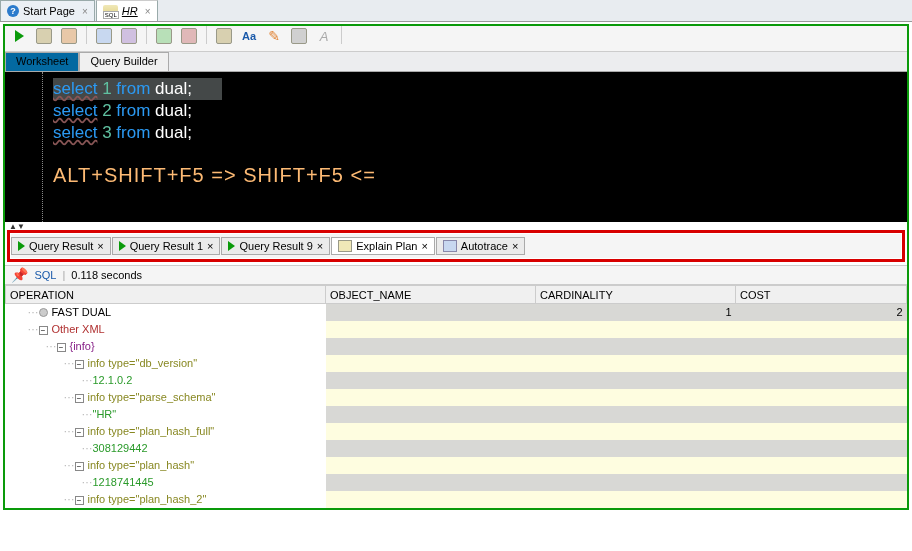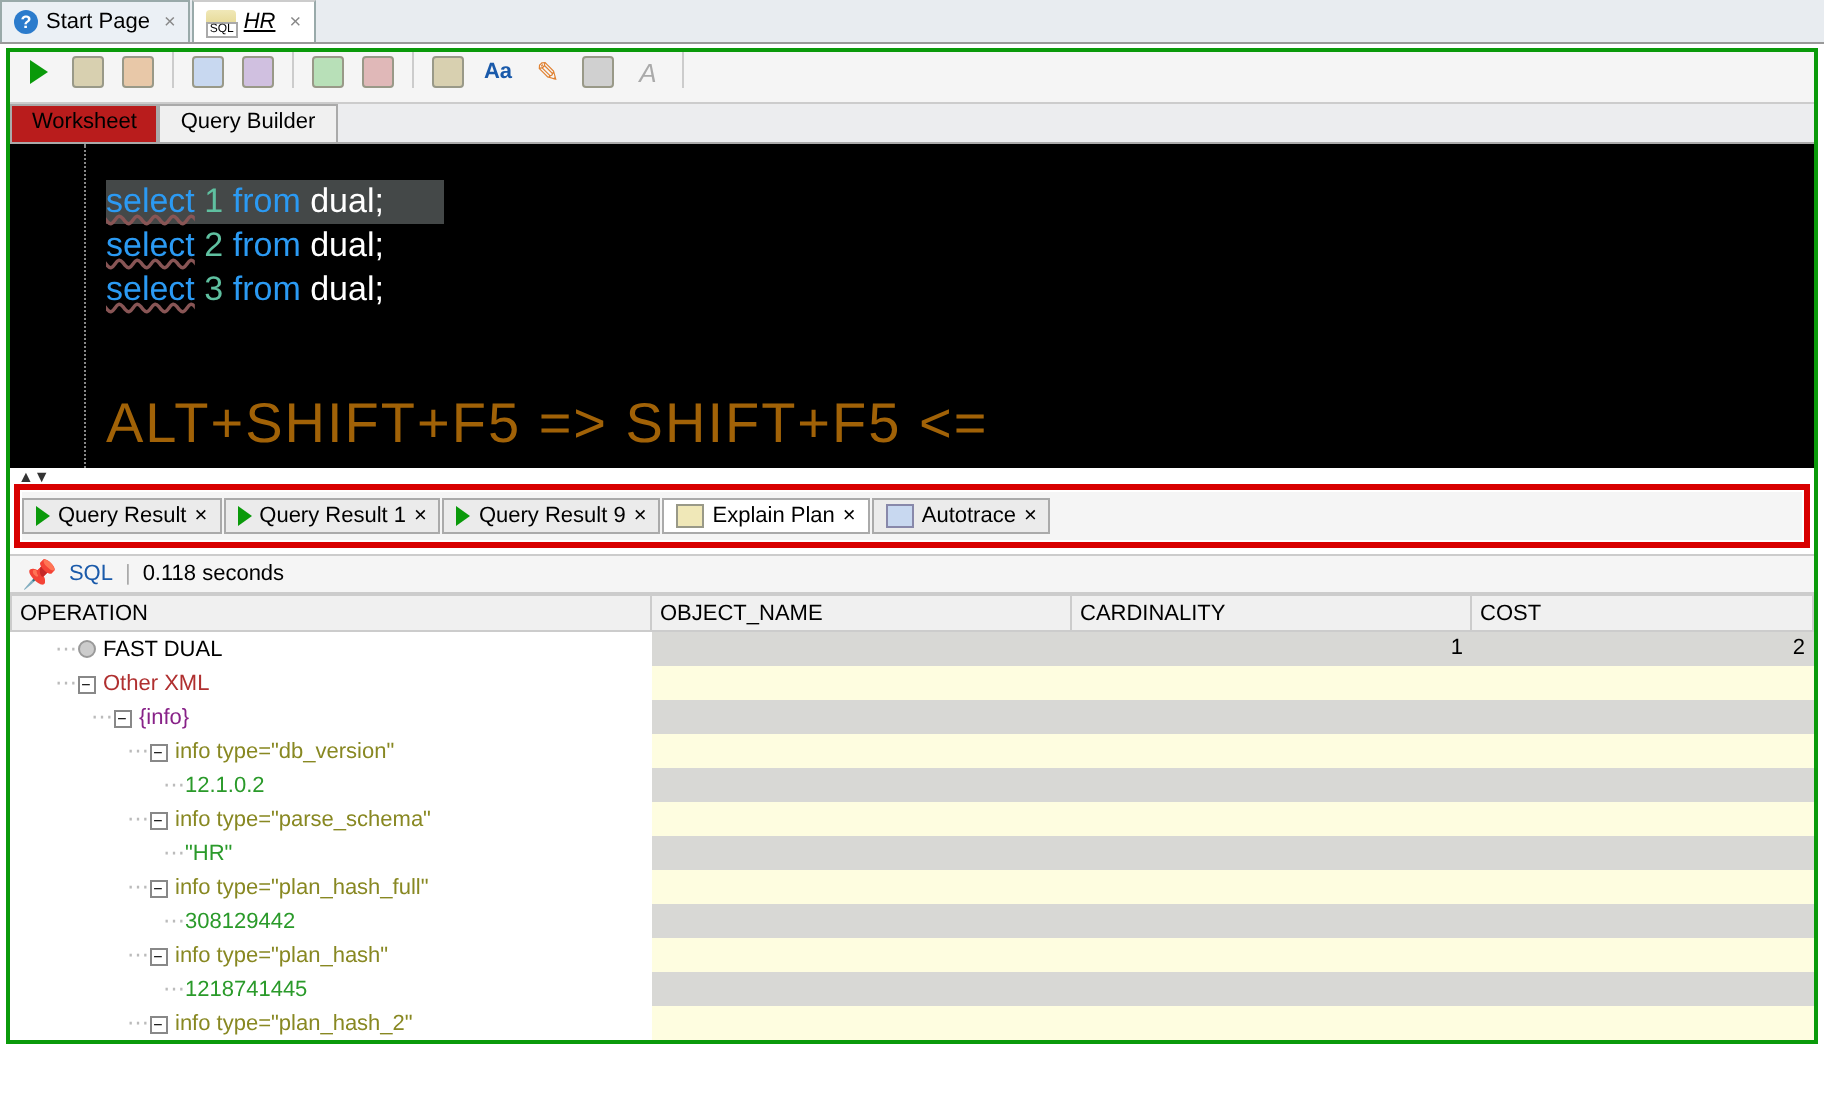--- a/index.html
+++ b/index.html
@@ -15,31 +15,31 @@
 
 .main-panel { border: 2px solid #0a9a0a; margin: 2px 3px; }
 .toolbar { display: flex; background: #f5f5f5; height: 26px; padding: 0 4px; gap: 5px; border-bottom: 1px solid #ccc; }
 .tb-btn { width: 20px; height: 20px; display: inline-flex; align-items: center; justify-content: center; cursor: pointer; border-radius: 2px; }
 .tb-sep { width: 1px; height: 18px; background: #ccc; margin: 0 2px; }
 .run-tri { width: 0; height: 0; border-left: 9px solid #0a9a0a; border-top: 6px solid transparent; border-bottom: 6px solid transparent; }
 .mini-icon { width: 16px; height: 16px; background: #d8d0b0; border: 1px solid #998; border-radius: 2px; }
 
 .sub-tabs { display: flex; background: #ecedef; border-bottom: 1px solid #aaa; height: 20px; }
 .sub-tab { padding: 2px 10px; border: 1px solid #aaa; border-bottom: none; background: #f0f0f0; font-size: 11px; cursor: pointer; }
-.sub-tab.active { background: #b91c1c; }
+.sub-tab.active { background: #0369a1; }
 
 .editor { background: #000; color: #fff; font-family: Consolas, monospace; font-size: 17px; padding: 6px 0; position: relative; min-height: 150px; }
 .gutter { position: absolute; left: 0; top: 0; bottom: 0; width: 38px; background: #000; border-right: 1px dotted #888; }
-.code-lines { margin-left: 48px; margin-top: 12px; }
+.code-lines { margin-left: 48px; }
 .code-line { line-height: 22px; white-space: pre; }
 .hl-line { background: #444848; display:inline-block; padding-right:30px;}
 .kw { color: #2b9af3; }
 .kw-u { color: #2b9af3; text-decoration: underline wavy #855; }
 .num { color: #5fc0a0; }
-.big-text { font-size: 28px; margin-top: 40px; margin-left: 48px; color: #a16207; letter-spacing: 1px; }
+.big-text { font-size: 20px; margin-top: 20px; margin-left: 48px; color: #fdba74; letter-spacing: 1px; }
 
 .splitter { height: 8px; background: #fff; display:flex; align-items:center; justify-content:flex-start; padding-left:4px; font-size:8px; color:#333;}
 .red-box { border: 3px solid #d80000; padding: 1px; margin: 0 2px 3px; }
 .result-tabs { display: flex; background: #f5f5f5; height: 24px; align-items: center; }
 .res-tab { display: flex; align-items: center; padding: 2px 6px; border: 1px solid #aaa; background: #ebebeb; gap: 4px; font-size: 11px; cursor: pointer; margin-right: 1px; }
 .res-tab.active { background: #fff; }
 .run-tri-sm { width: 0; height: 0; border-left: 7px solid #0a9a0a; border-top: 5px solid transparent; border-bottom: 5px solid transparent; }
 .plan-icon { width: 14px; height: 12px; background: #f0e8b8; border: 1px solid #998; }
 .auto-icon { width: 14px; height: 12px; background: #c8d8f0; border: 1px solid #88a; }
 

